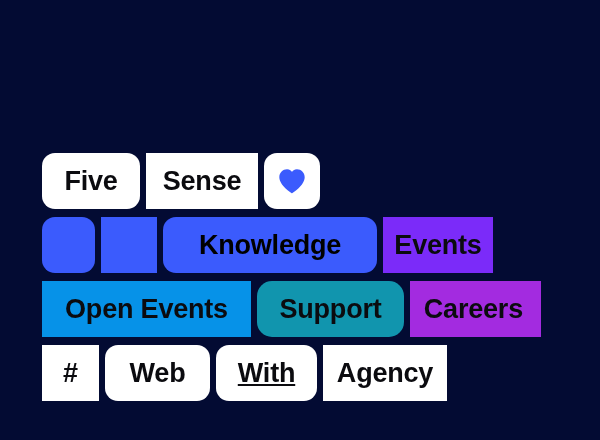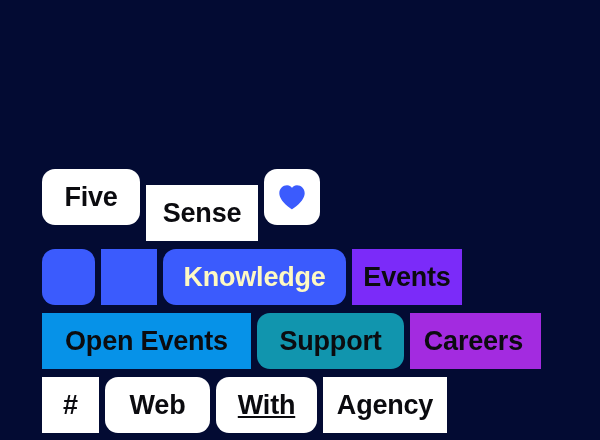--- a/index.html
+++ b/index.html
@@ -63,44 +63,44 @@
 </style>
 </head>
 <body>
 
 <div id="canvas">
   <div id="tag-cloud">
       <div class="tag-row">
         <div class="chip rounded" style="background: rgb(255, 255, 255); color: rgb(11, 11, 15); width: 98px;">
           <span>Five</span>
         </div>
-        <div class="chip square" style="background: rgb(255, 255, 255); color: rgb(11, 11, 15); width: 112px; margin-top: 32px;">
+        <div class="chip square" style="background: rgb(255, 255, 255); color: rgb(11, 11, 15); width: 112px;">
           <span>Sense</span>
         </div>
         <div class="chip rounded icon" style="background: rgb(255, 255, 255); color: rgb(59, 91, 253); width: 56px;">
           <svg class="heart-icon" viewBox="0 0 32 30">
             <path d="M16 29C16 29 1.5 20.2 1.5 10.6 1.5 5.3 5.6 1.5 10.3 1.5c3.1 0 5 1.7 5.7 3.1.7-1.4 2.6-3.1 5.7-3.1 4.7 0 8.8 3.8 8.8 9.1C30.5 20.2 16 29 16 29Z" fill="#3b5bfd"></path>
           </svg>
         </div>
       </div>
       <div class="tag-row">
         <div class="chip rounded empty" style="background: rgb(59, 91, 253); color: rgb(11, 11, 15); width: 53px;"></div>
         <div class="chip square empty" style="background: rgb(59, 91, 253); color: rgb(11, 11, 15); width: 56px;"></div>
-        <div class="chip rounded" style="background: rgb(59, 91, 253); color: #fef9c3; width: 183px; text-align: center;">
+        <div class="chip rounded" style="background: rgb(59, 91, 253); color: #000000; width: 214px; text-align: center;">
           <span>Knowledge</span>
         </div>
         <div class="chip square" style="background: rgb(123, 43, 249); color: rgb(11, 11, 15); width: 110px;">
           <span>Events</span>
         </div>
       </div>
       <div class="tag-row">
         <div class="chip square" style="background: rgb(6, 146, 232); color: rgb(11, 11, 15); width: 209px;">
           <span>Open Events</span>
         </div>
-        <div class="chip rounded" style="background: rgb(17, 149, 174); color: rgb(11, 11, 15); width: 147px;">
+        <div class="chip rounded" style="background: rgb(17, 149, 174); color: rgb(11, 11, 15); width: 147px; border-radius: 15px;">
           <span>Support</span>
         </div>
         <div class="chip square" style="background: rgb(163, 43, 224); color: rgb(11, 11, 15); width: 131px; justify-content: flex-end;">
           <span>Careers</span>
         </div>
       </div>
       <div class="tag-row">
         <div class="chip square" style="background: rgb(255, 255, 255); color: rgb(11, 11, 15); width: 57px;">
           <span>#</span>
         </div>

